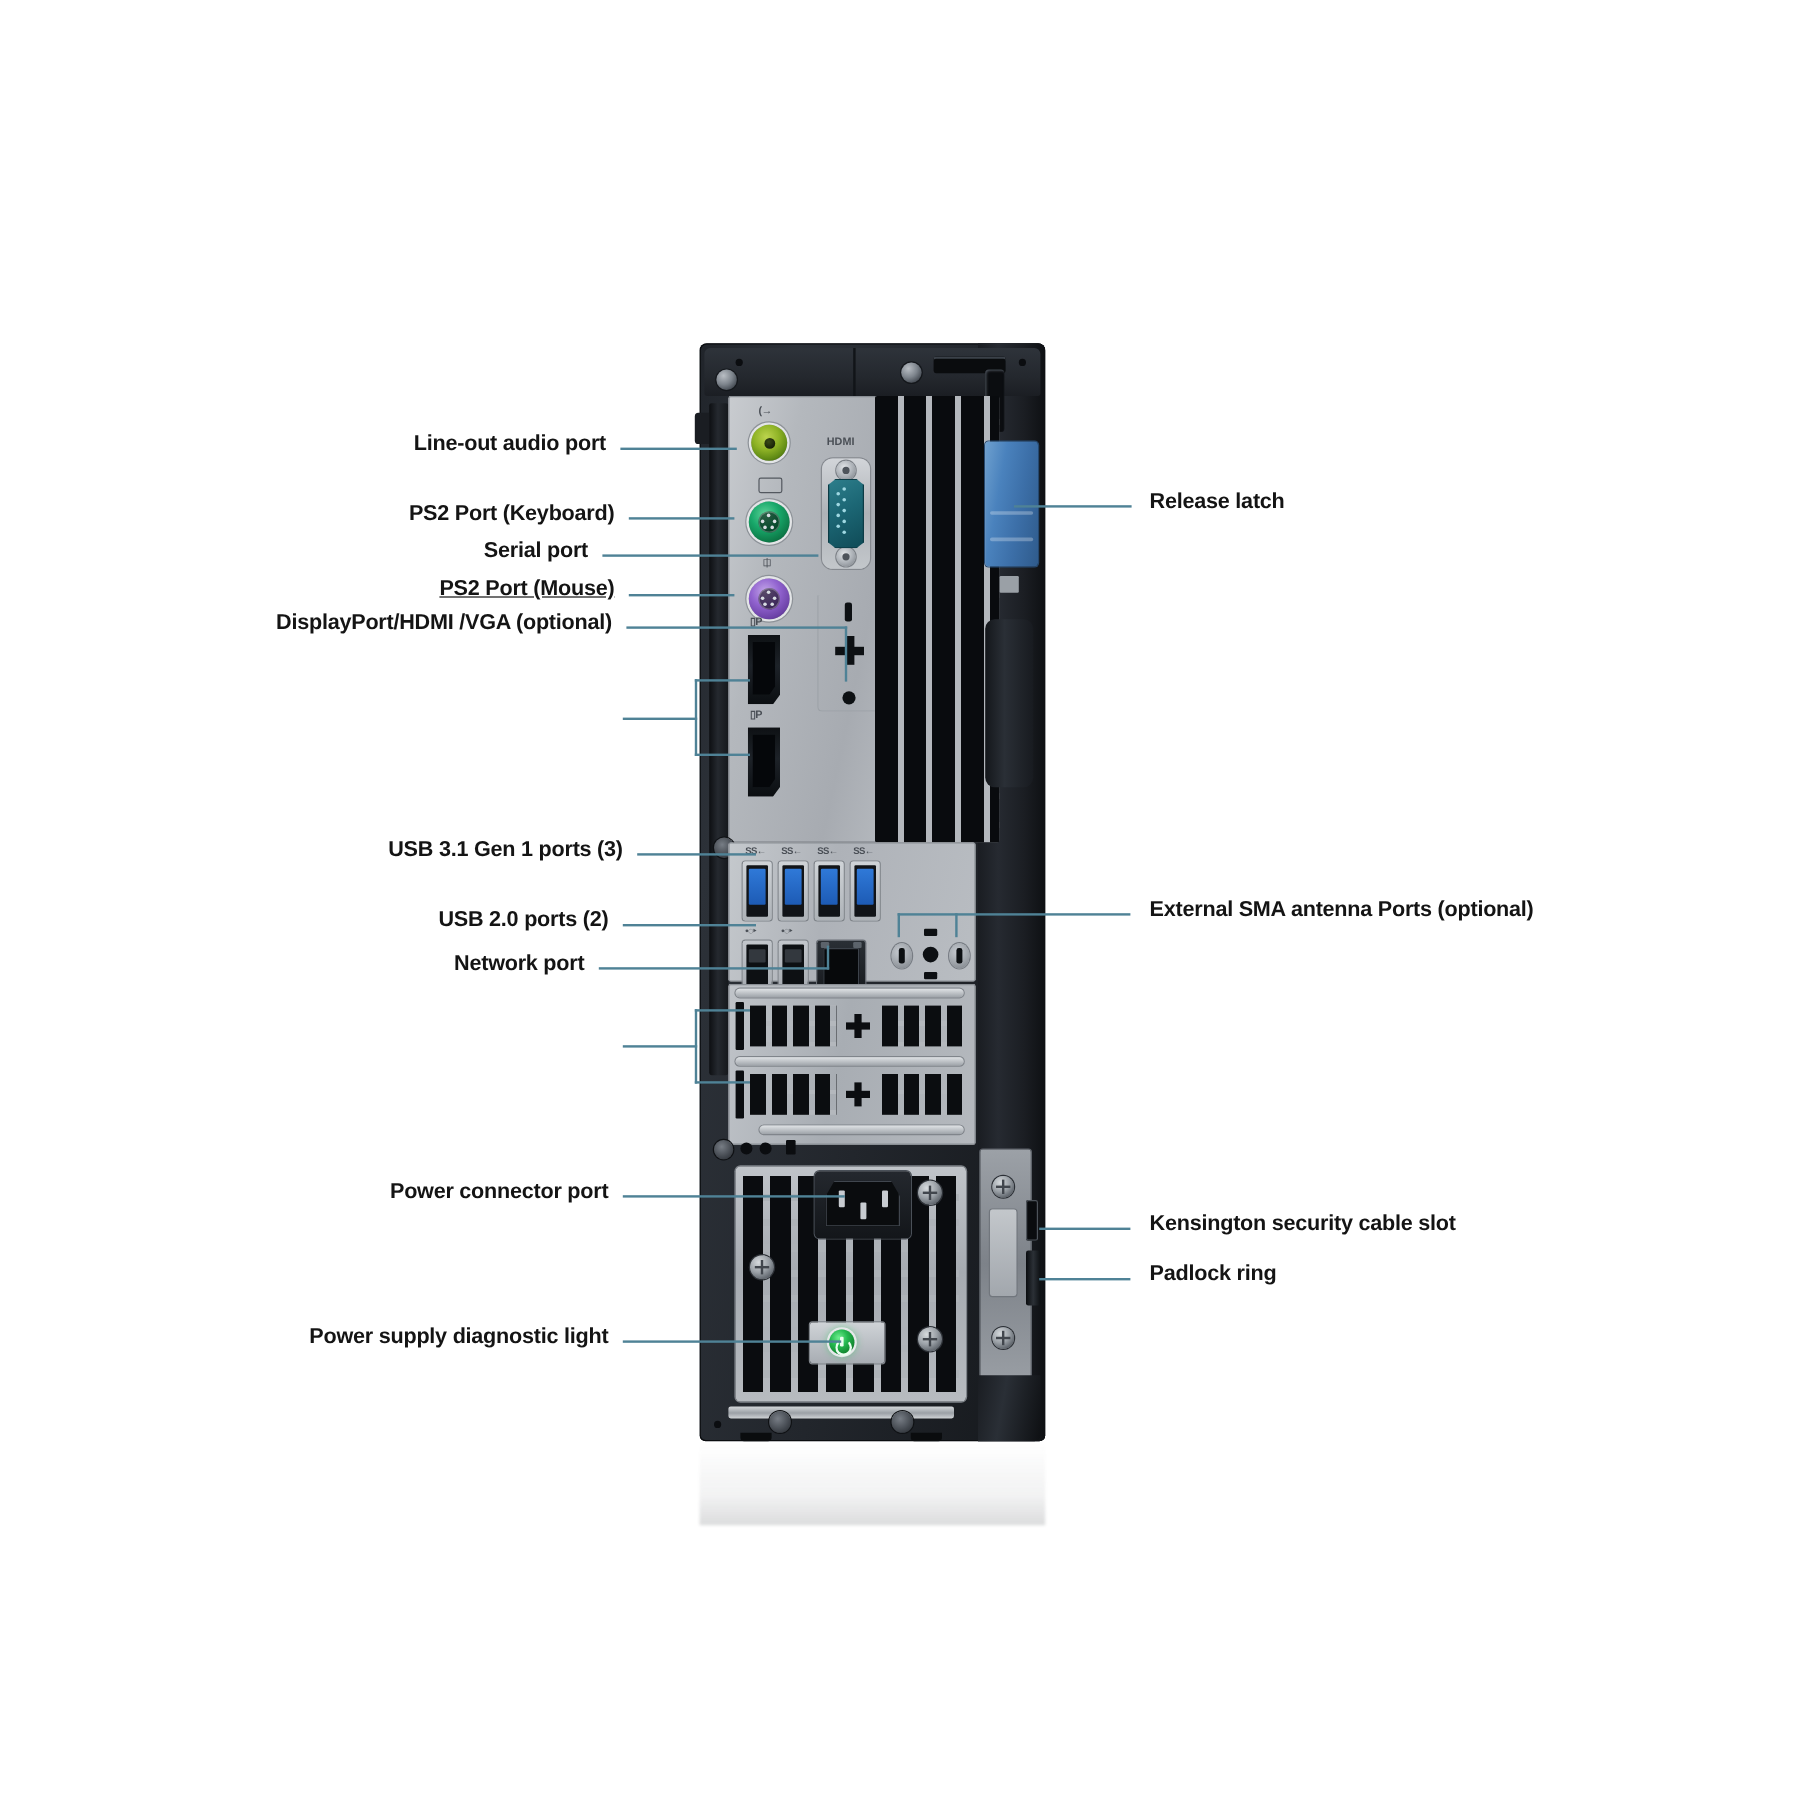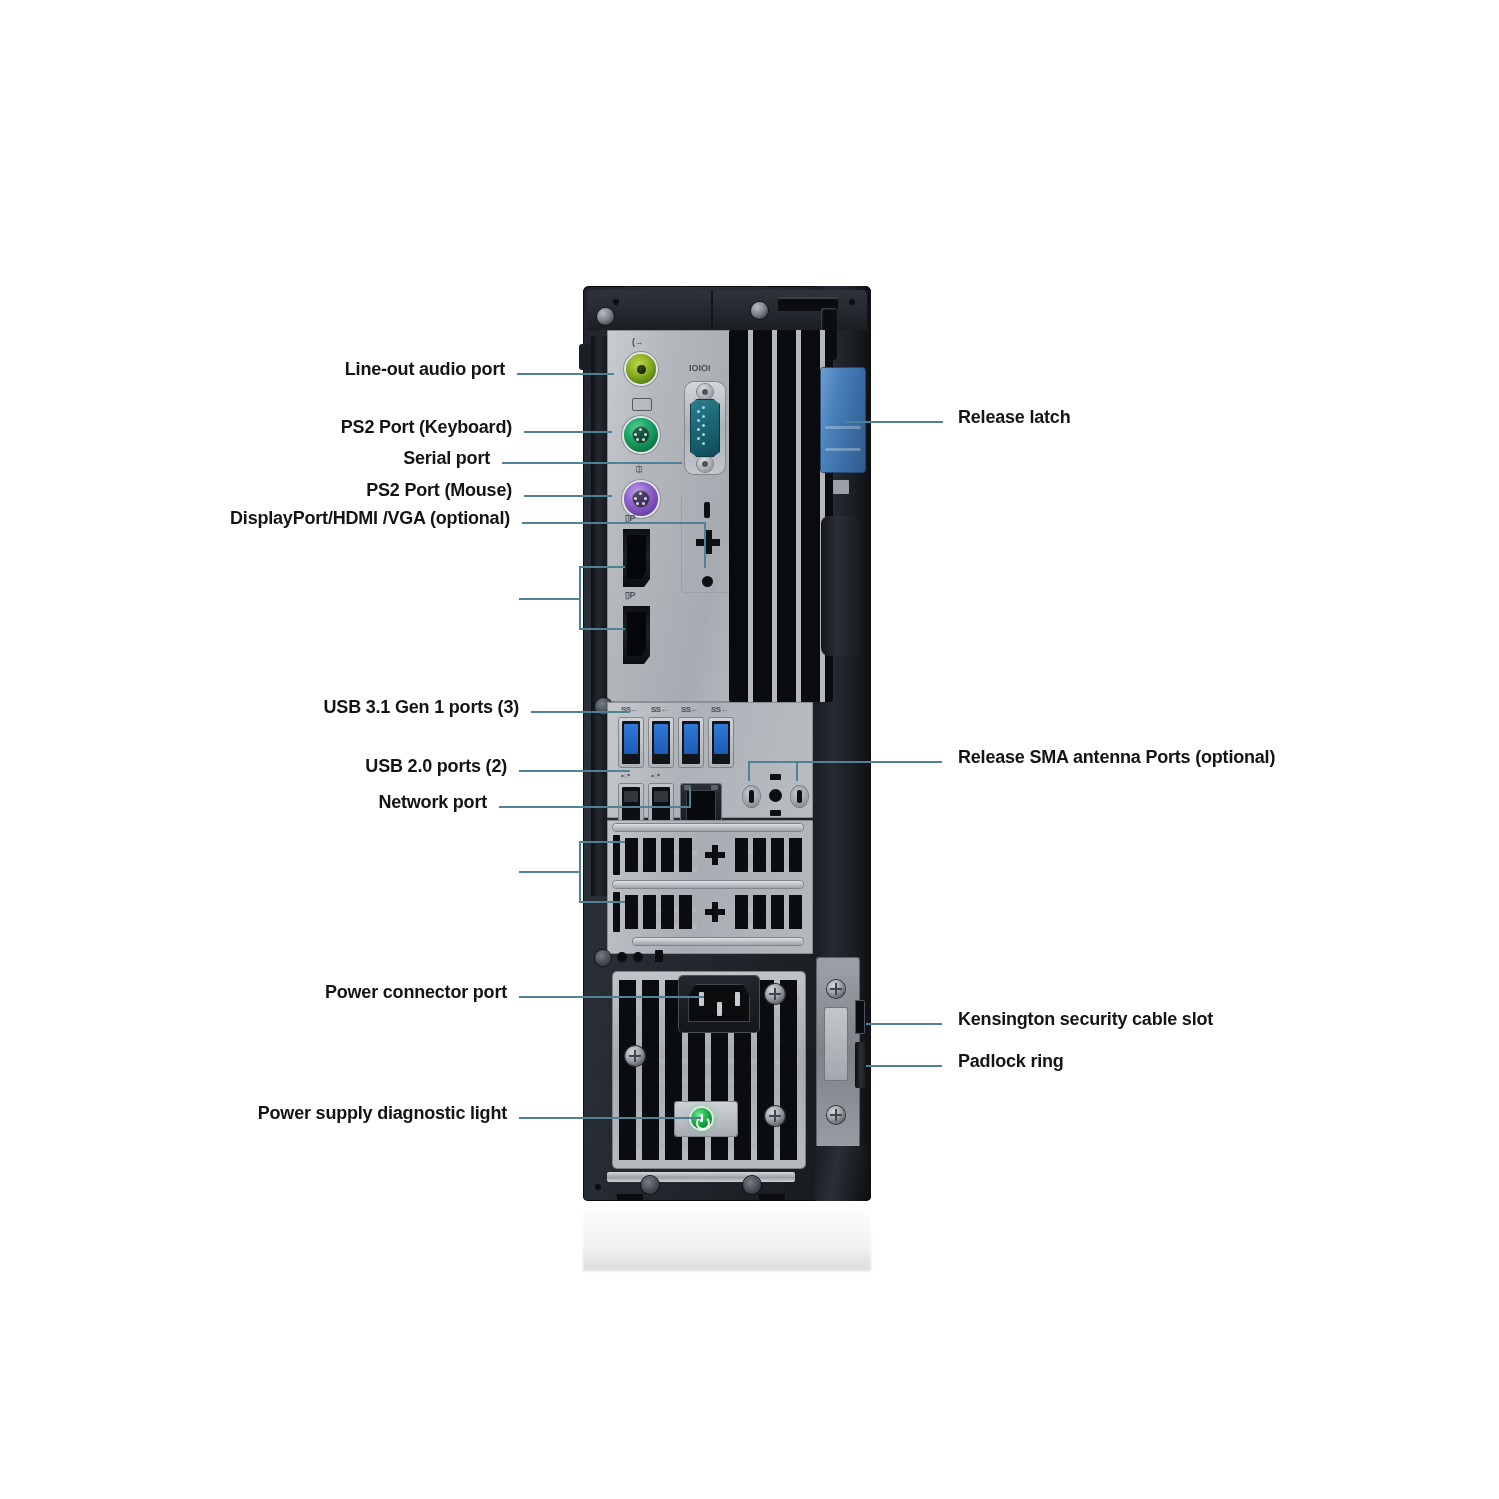--- a/index.html
+++ b/index.html
@@ -409,21 +409,21 @@
     <div class="abs jack ps2-ms" style="left:41px;top:196px;width:34px;height:34px;">
       <div class="ps2-inner">
         <div class="ps2-pin" style="left:7px;top:2px;"></div>
         <div class="ps2-pin" style="left:2px;top:7px;"></div>
         <div class="ps2-pin" style="left:12px;top:7px;"></div>
         <div class="ps2-pin" style="left:4px;top:12px;"></div>
         <div class="ps2-pin" style="left:10px;top:12px;"></div>
       </div>
     </div>
 
-    <div class="abs silk" style="left:106px;top:78px;letter-spacing:0px;">IOIOI</div>
+    <div class="abs silk" style="left:106px;top:78px;letter-spacing:0px;">HDMI</div>
     <div class="abs serial">
       <div class="abs serial-shield"></div>
       <div class="abs serial-lug" style="left:12px;top:2px;width:16px;height:16px;">
           <i></i>
         </div>
       <div class="abs serial-lug" style="left:12px;top:74px;width:16px;height:16px;">
           <i></i>
         </div>
       <div class="abs serial-body">
         <div class="spin" style="left:12px;top:7px;"></div>
@@ -622,26 +622,26 @@
   <div class="lead h" style="left:845px;top:421px;width:98px;"></div>
   <div class="lead h" style="left:748px;top:761px;width:194px;"></div>
   <div class="lead v" style="left:748px;top:761px;height:20px;"></div>
   <div class="lead v" style="left:796px;top:761px;height:20px;"></div>
   <div class="lead h" style="left:866px;top:1023px;width:76px;"></div>
   <div class="lead h" style="left:866px;top:1065px;width:76px;"></div>
 
   <div class="label r" style="left:0;top:360px;width:505px;">Line-out audio port</div>
   <div class="label r" style="left:0;top:418px;width:512px;">PS2 Port (Keyboard)</div>
   <div class="label r" style="left:0;top:449px;width:490px;">Serial port</div>
-  <div class="label r" style="left:0;top:481px;width:512px;">PS2 Port (Mouse)</div>
+  <div class="label r" style="left:0;top:481px;width:512px;text-decoration:underline;">PS2 Port (Mouse)</div>
   <div class="label r" style="left:0;top:509px;width:510px;">DisplayPort/HDMI /VGA (optional)</div>
   <div class="label r" style="left:0;top:698px;width:519px;">USB 3.1 Gen 1 ports (3)</div>
   <div class="label r" style="left:0;top:757px;width:507px;">USB 2.0 ports (2)</div>
   <div class="label r" style="left:0;top:793px;width:487px;">Network port</div>
   <div class="label r" style="left:0;top:983px;width:507px;">Power connector port</div>
   <div class="label r" style="left:0;top:1104px;width:507px;">Power supply diagnostic light</div>
 
   <div class="label l" style="left:958px;top:408px;">Release latch</div>
-  <div class="label l" style="left:958px;top:748px;">Release SMA antenna Ports (optional)</div>
+  <div class="label l" style="left:958px;top:748px;">External SMA antenna Ports (optional)</div>
   <div class="label l" style="left:958px;top:1010px;">Kensington security cable slot</div>
   <div class="label l" style="left:958px;top:1052px;">Padlock ring</div>
 
 </div>
 
 </body></html>

